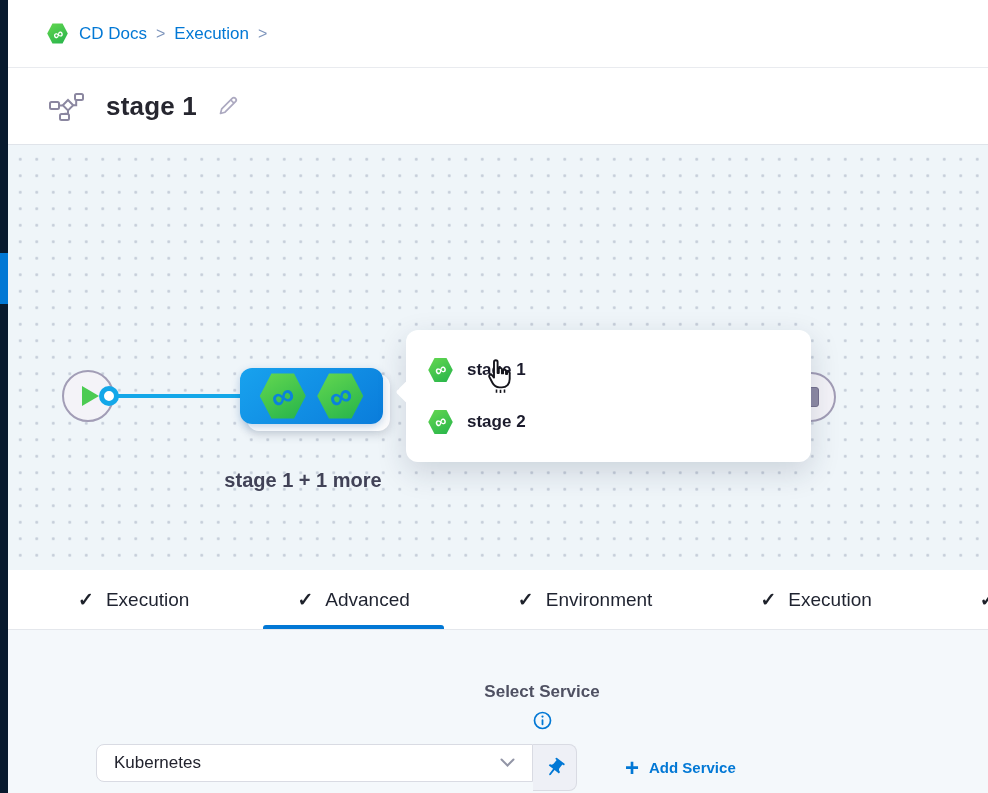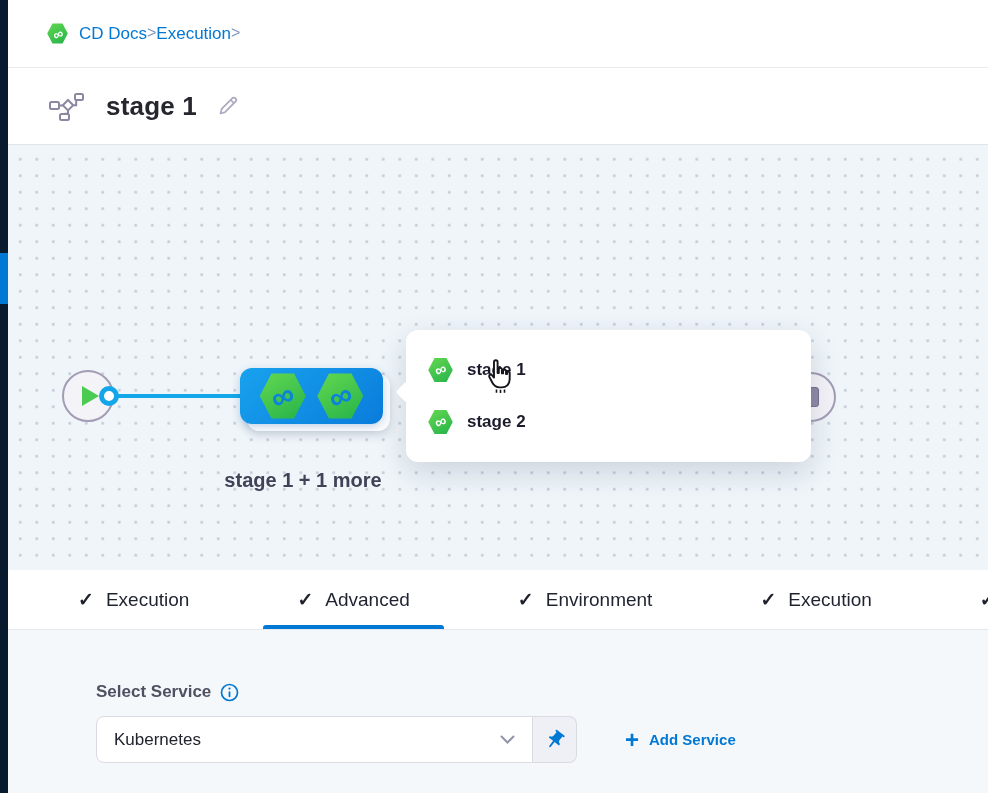--- a/index.html
+++ b/index.html
@@ -9,21 +9,21 @@
 
   
   .nav-strip { width:8px; height:793px; background:#081A2E; position:relative; flex:none; }
   .nav-active { position:absolute; left:0; top:253px; width:8px; height:51px; background:#0278D5; }
 
   .main { flex:1; display:flex; flex-direction:column; width:980px; }
 
   
   .crumb-row { height:68px; background:#fff; display:flex; align-items:center;
     padding-left:39px; gap:11px; border-bottom:1px solid #E9EBEF; }
-  .crumb-nav { display:flex; align-items:flex-start; gap:0; font-size:17px; }
+  .crumb-nav { display:flex; align-items:center; gap:9px; font-size:17px; }
   .crumb-link { color:#0278D5; text-decoration:none; cursor:pointer; }
   .crumb-sep { color:#7E95BC; font-size:16px; }
 
   
   .hex { display:inline-flex; align-items:center; justify-content:center;
     background:linear-gradient(150deg,#5ED44F 10%,#2AB64B 90%);
     clip-path:polygon(26% 2%,74% 2%,99% 50%,74% 98%,26% 98%,1% 50%); flex:none; }
   .hex i { font-style:normal; font-weight:bold; color:#fff; transform:rotate(-22deg); line-height:1; }
   .hex-sm { width:21px; height:21px; } .hex-sm i { font-size:14px; }
   .hex-md { width:25px; height:25px; } .hex-md i { font-size:16px; }
@@ -76,24 +76,24 @@
   .tabs { height:60px; background:#fff; border-bottom:1px solid #E4E7EC;
     display:flex; align-items:stretch; padding-left:36px; gap:40px; overflow:hidden; flex:none; }
   .tab { display:flex; align-items:center; gap:12px; padding:0 34px; font-size:19px;
     color:#1F2330; position:relative; cursor:pointer; white-space:nowrap; flex:none; }
   .tab .check { font-size:19px; font-weight:bold; color:#1D212A; }
   .tab.active::after { content:""; position:absolute; left:0; right:0; bottom:0;
     height:4px; background:#0278D5; border-radius:3px 3px 0 0; }
 
   
   .panel { flex:1; background:#F4F8FB; padding:52px 0 0 88px; }
-  .svc-label-row { display:flex; align-items:center; gap:9px; margin-bottom:14px; }
+  .svc-label-row { display:flex; align-items:center; gap:9px; margin-bottom:14px;flex-direction:column; }
   .svc-label { font-size:17px; font-weight:bold; color:#4F5162; }
   .select-group { display:flex; align-items:stretch; }
-  .select-box { width:437px; height:47px; background:#fff; border:1px solid #D9DBE3;
+  .select-box { width:437px; height:38px; background:#fff; border:1px solid #D9DBE3;
     border-radius:8px 0 0 8px; display:flex; align-items:center; justify-content:space-between;
     padding:0 17px; cursor:pointer; }
   .select-value { font-size:17px; color:#22232E; }
   .pin-box { width:44px; height:47px; background:#EEF0F6; border:1px solid #D9DBE3; border-left:none;
     border-radius:0 8px 8px 0; display:flex; align-items:center; justify-content:center; cursor:pointer; }
   .add-service { display:flex; align-items:center; gap:10px; margin-left:48px;
     color:#0278D5; cursor:pointer; background:none; border:none; }
   .add-service .plus { font-size:24px; font-weight:bold; line-height:1; }
   .add-service .txt { font-size:15px; font-weight:bold; }
 </style>

